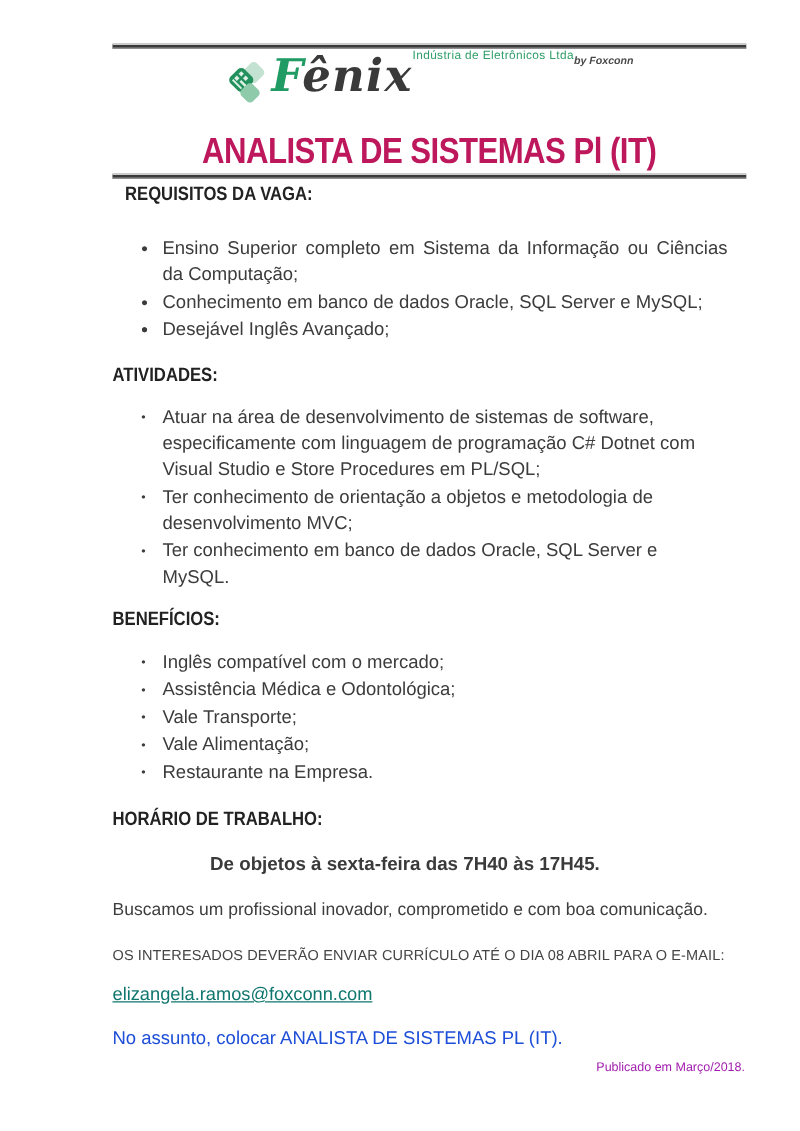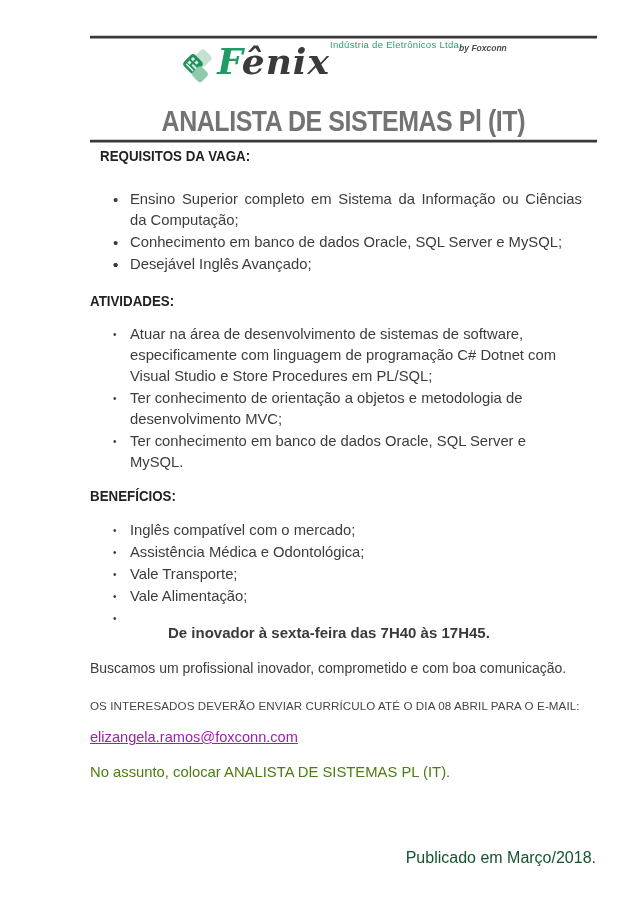--- a/index.html
+++ b/index.html
@@ -31,21 +31,21 @@
     font-family:"DejaVu Serif", serif; font-style:italic; font-weight:bold;
     font-size:36px; line-height:38px; color:#3a3a3a; letter-spacing:1px;
   }
   .brand-name .initial { color:#1f9b63; }
   .brand-tagline { font-size:9.5px; color:#2f9e68; letter-spacing:0.3px; margin-top:-3px; }
   .brand-byline { font-size:8.5px; font-style:italic; font-weight:bold; color:#4a4a4a; margin-top:1px; }
 
   
   .title {
     text-align:center; margin-top:2px;
-    font-size:29px; line-height:34px; font-weight:bold; color:#737373;
+    font-size:29px; line-height:34px; font-weight:bold; color:#be185d;
   }
   .condensed { display:inline-block; transform:scaleX(0.86); letter-spacing:-0.5px; white-space:nowrap; }
   .title .condensed { transform-origin:50% 50%; }
 
   
   .sec-heading {
     margin:0; font-size:15.5px; line-height:20px; font-weight:bold; color:#222222;
   }
   .sec-heading .condensed { transform-origin:0 50%; letter-spacing:0; }
   .h-requisitos { margin-top:3px; margin-left:10px; }
@@ -67,26 +67,26 @@
   ul.small-bullets .bullet { font-size:10px; }
   ul.atv-list { margin-top:13px; }
   ul.ben-list { margin-top:14px; }
   li.justify { text-align:justify; }
 
   
   .schedule { margin:17px 0 0 78px; font-size:15px; font-weight:bold; color:#3a3a3a; }
   .pitch    { margin:19px 0 0 0; font-size:14px; color:#3d3d3d; }
   .apply    { margin:23px 0 0 0; font-size:11.6px; color:#454545; letter-spacing:0.1px; }
   .email-line { margin:17px 0 0 0; font-size:14.6px; }
-  .email-line a { color:#a21caf; text-decoration:underline; cursor:pointer; }
-  .subject  { margin:19px 0 0 0; font-size:14.8px; color:#4d7c0f; }
+  .email-line a { color:#0f766e; text-decoration:underline; cursor:pointer; }
+  .subject  { margin:19px 0 0 0; font-size:14.8px; color:#1d4ed8; }
 
   .footer {
     position:absolute; top:849px; right:44px;
-    font-size:16px; color:#14532d;
+    font-size:10px; color:#a21caf;
   }
 </style>
 </head>
 <body>
 
 <div class="page">
 
   <div class="content">
     <div class="rule rule-top"></div>
 
@@ -143,24 +143,27 @@
     </ul>
 
     <h2 class="sec-heading h-beneficios">
       <span class="condensed">BENEFÍCIOS:</span>
     </h2>
     <ul class="joblist small-bullets ben-list">
       <li><span class="bullet">•</span><span>Inglês compatível com o mercado;</span></li>
       <li><span class="bullet">•</span><span>Assistência Médica e Odontológica;</span></li>
       <li><span class="bullet">•</span><span>Vale Transporte;</span></li>
       <li><span class="bullet">•</span><span>Vale Alimentação;</span></li>
-      <li><span class="bullet">•</span></li>
+      <li><span class="bullet">•</span><span>Restaurante na Empresa.</span></li>
     </ul>
 
-    <div class="schedule">De inovador à sexta-feira das 7H40 às 17H45.</div>
+    <h2 class="sec-heading h-horario">
+      <span class="condensed">HORÁRIO DE TRABALHO:</span>
+    </h2>
+    <div class="schedule">De objetos à sexta-feira das 7H40 às 17H45.</div>
 
     <p class="pitch">Buscamos um profissional inovador, comprometido e com boa comunicação.</p>
     <p class="apply">OS INTERESADOS DEVERÃO ENVIAR CURRÍCULO ATÉ O DIA 08 ABRIL PARA O E-MAIL:</p>
     <p class="email-line">
       <a>elizangela.ramos@foxconn.com</a>
     </p>
     <p class="subject">No assunto, colocar ANALISTA DE SISTEMAS PL (IT).</p>
   </div>
 
   <div class="footer">Publicado em Março/2018.</div>

